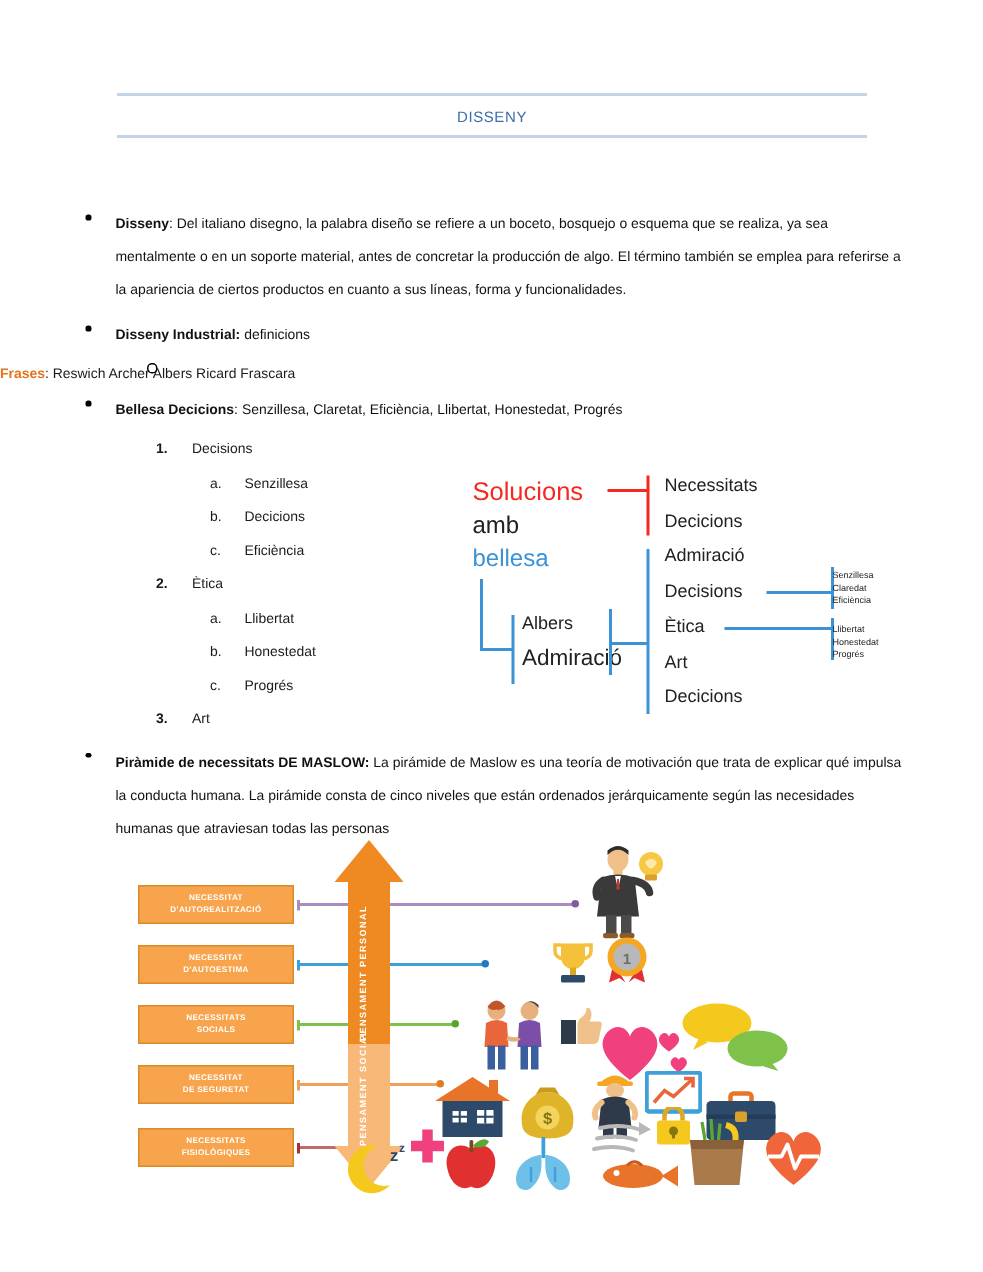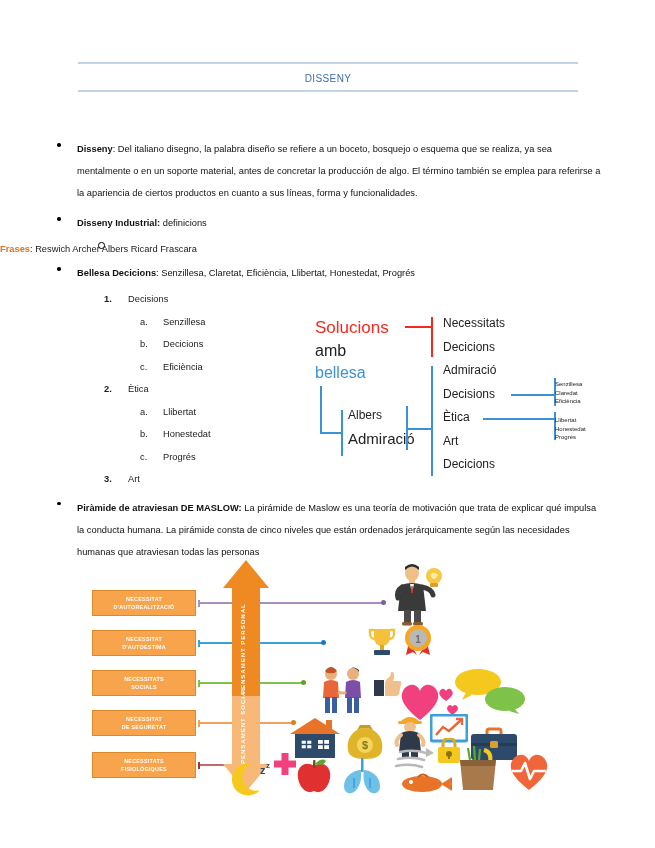--- a/index.html
+++ b/index.html
@@ -152,21 +152,21 @@
       <div class="num"><span class="n">2.</span><span class="nt">Ètica</span></div>
       <div class="alpha"><span class="a">a.</span><span class="at">Llibertat</span></div>
       <div class="alpha"><span class="a">b.</span><span class="at">Honestedat</span></div>
       <div class="alpha"><span class="a">c.</span><span class="at">Progrés</span></div>
 
       <div class="num"><span class="n">3.</span><span class="nt">Art</span></div>
     </div>
 
     <div class="b1" style="margin-top:6px;">
       <span class="dot"></span>
-      <div class="txt"><b>Piràmide de atraviesan DE MASLOW:</b><span> </span><span>La pirámide de Maslow es una teoría de motivación que trata de explicar qué impulsa la conducta humana. La pirámide consta de cinco niveles que están ordenados jerárquicamente según las necesidades humanas que atraviesan todas las personas</span></div>
+      <div class="txt"><b>Piràmide de necessitats DE MASLOW:</b><span> </span><span>La pirámide de Maslow es una teoría de motivación que trata de explicar qué impulsa la conducta humana. La pirámide consta de cinco niveles que están ordenados jerárquicamente según las necesidades humanas que atraviesan todas las personas</span></div>
     </div>
 
   </div>
 
   <div class="diagram">
     <div class="d-sol">Solucions</div>
     <div class="d-amb">amb</div>
     <div class="d-bel">bellesa</div>
     <div class="d-arm">Albers</div>
     <div class="d-adm">Admiració</div>

